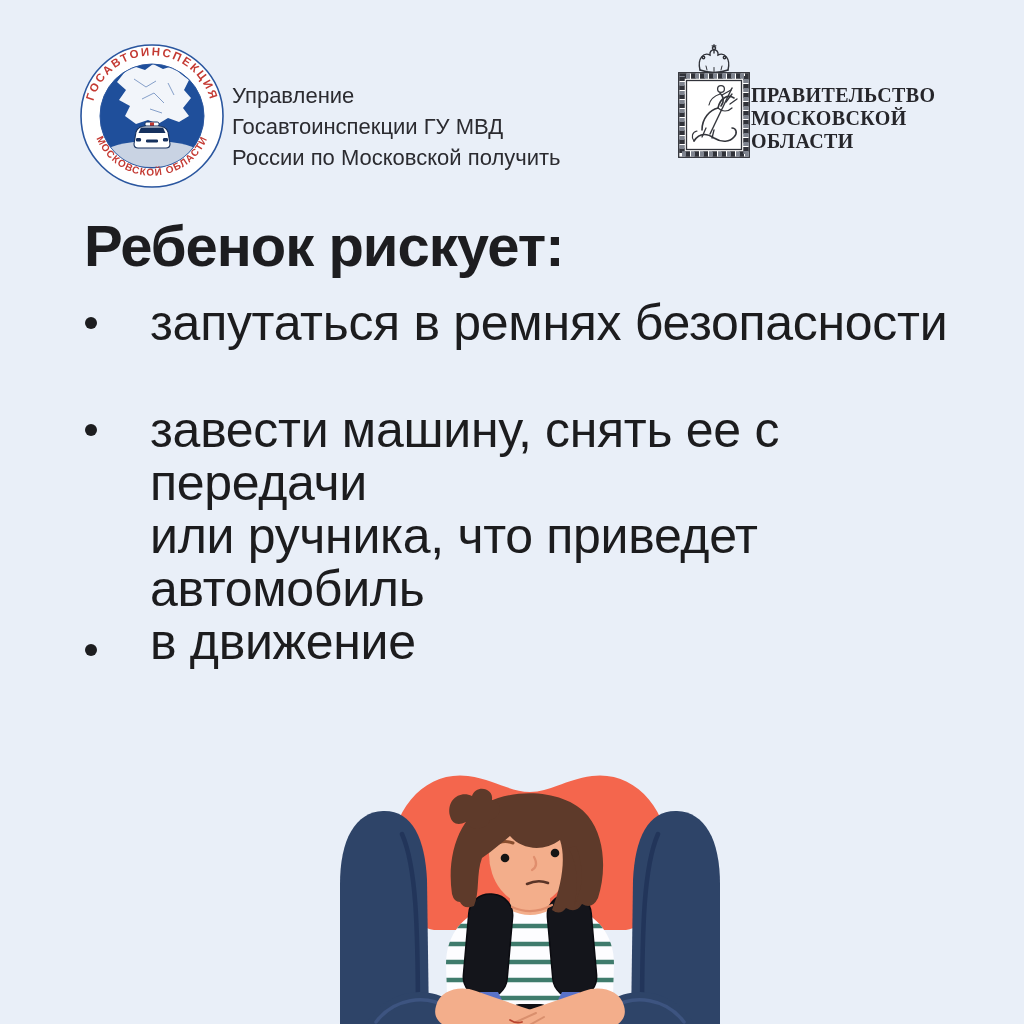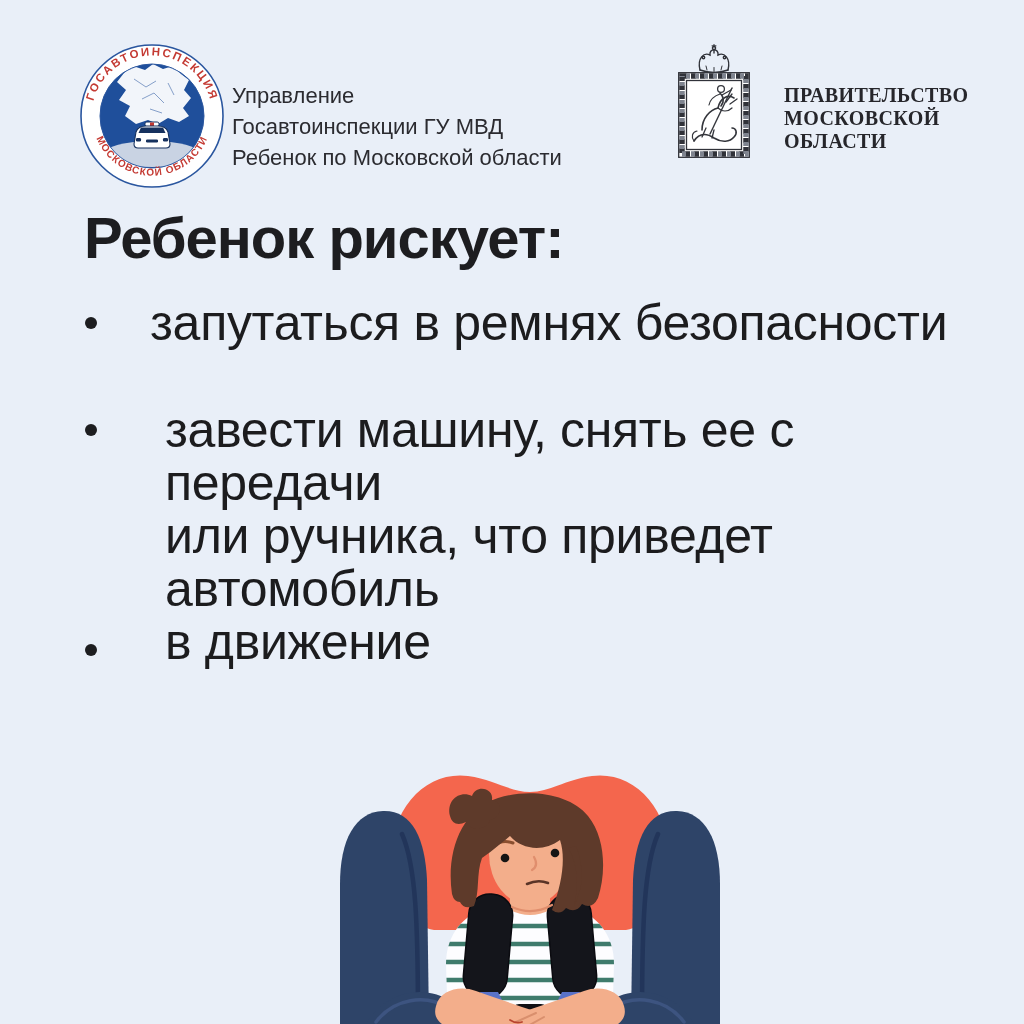--- a/index.html
+++ b/index.html
@@ -13,42 +13,42 @@
   
   .badge{position:absolute;left:79px;top:43px;width:146px;height:146px;}
   .org-left{
     position:absolute;left:232px;top:80px;
     font-size:22px;line-height:31px;color:#2b2b30;font-weight:400;
   }
   .emblem{position:absolute;left:664px;top:44px;width:100px;height:118px;}
   .org-right{
     position:absolute;left:751px;top:84px;
     font-family:"Liberation Serif","DejaVu Serif",serif;
-    font-weight:700;font-size:20px;line-height:23px;color:#26262b;letter-spacing:.4px;margin-left:33px;
+    font-weight:700;font-size:20px;line-height:23px;color:#26262b;letter-spacing:.4px;
   }
   
   .title{
-    position:absolute;left:84px;top:204px;
+    position:absolute;left:84px;top:212px;
     font-size:58px;font-weight:800;letter-spacing:-1px;color:#1d1d20;
   }
   
   .risk-list{list-style:none;margin:0;padding:0;}
   .risk-item{
     position:absolute;left:85px;width:880px;
     display:flex;align-items:flex-start;
   }
   .risk-item .dot{
     flex:0 0 auto;width:12px;height:12px;border-radius:50%;
     background:#1d1d20;margin-top:20px;
   }
   .risk-item .txt{
     margin-left:53px;font-size:50px;line-height:53px;letter-spacing:-0.3px;color:#1c1c1e;
   }
   .risk-item.b1{top:297px;}
-  .risk-item.b2{top:404px;gap:15px;}
+  .risk-item.b2{top:404px;}
   .risk-item.b3{top:624px;}
   
   .illustration{position:absolute;left:330px;top:754px;width:400px;height:270px;}
 </style>
 </head>
 <body>
 
 <div id="canvas">
 
   <svg class="badge" viewBox="-73 -73 146 146">
@@ -85,21 +85,21 @@
     <text font-size="11.5" font-weight="bold" fill="#c43a33" letter-spacing="2">
       <textPath href="#arcTop" startOffset="50%" text-anchor="middle">ГОСАВТОИНСПЕКЦИЯ</textPath>
     </text>
     <text font-size="10" font-weight="bold" fill="#c43a33" letter-spacing="1">
       <textPath href="#arcBottom" startOffset="50%" text-anchor="middle">МОСКОВСКОЙ ОБЛАСТИ</textPath>
     </text>
   </svg>
 
   <div class="org-left preline">Управление
 Госавтоинспекции ГУ МВД
-Ребенок по Московской области</div>
+России по Московской получить</div>
 
   <svg class="emblem" viewBox="0 0 100 118">
 
     <g stroke="#303239" fill="none" stroke-width="1.4" stroke-linecap="round">
       <path d="M 36 26 Q 50 31 64 26"></path>
       <path d="M 36 26 C 33 14 40 8 46 11 C 45 4 55 4 54 11 C 60 8 67 14 64 26"></path>
       <path d="M 50 9 L 50 5.5"></path>
       <circle cx="50" cy="4" r="1.6"></circle>
       <path d="M 48 1.8 h 4 M 50 -0.2 v 4" stroke-width="1"></path>
       <circle cx="39.5" cy="13.5" r="1.2"></circle>

